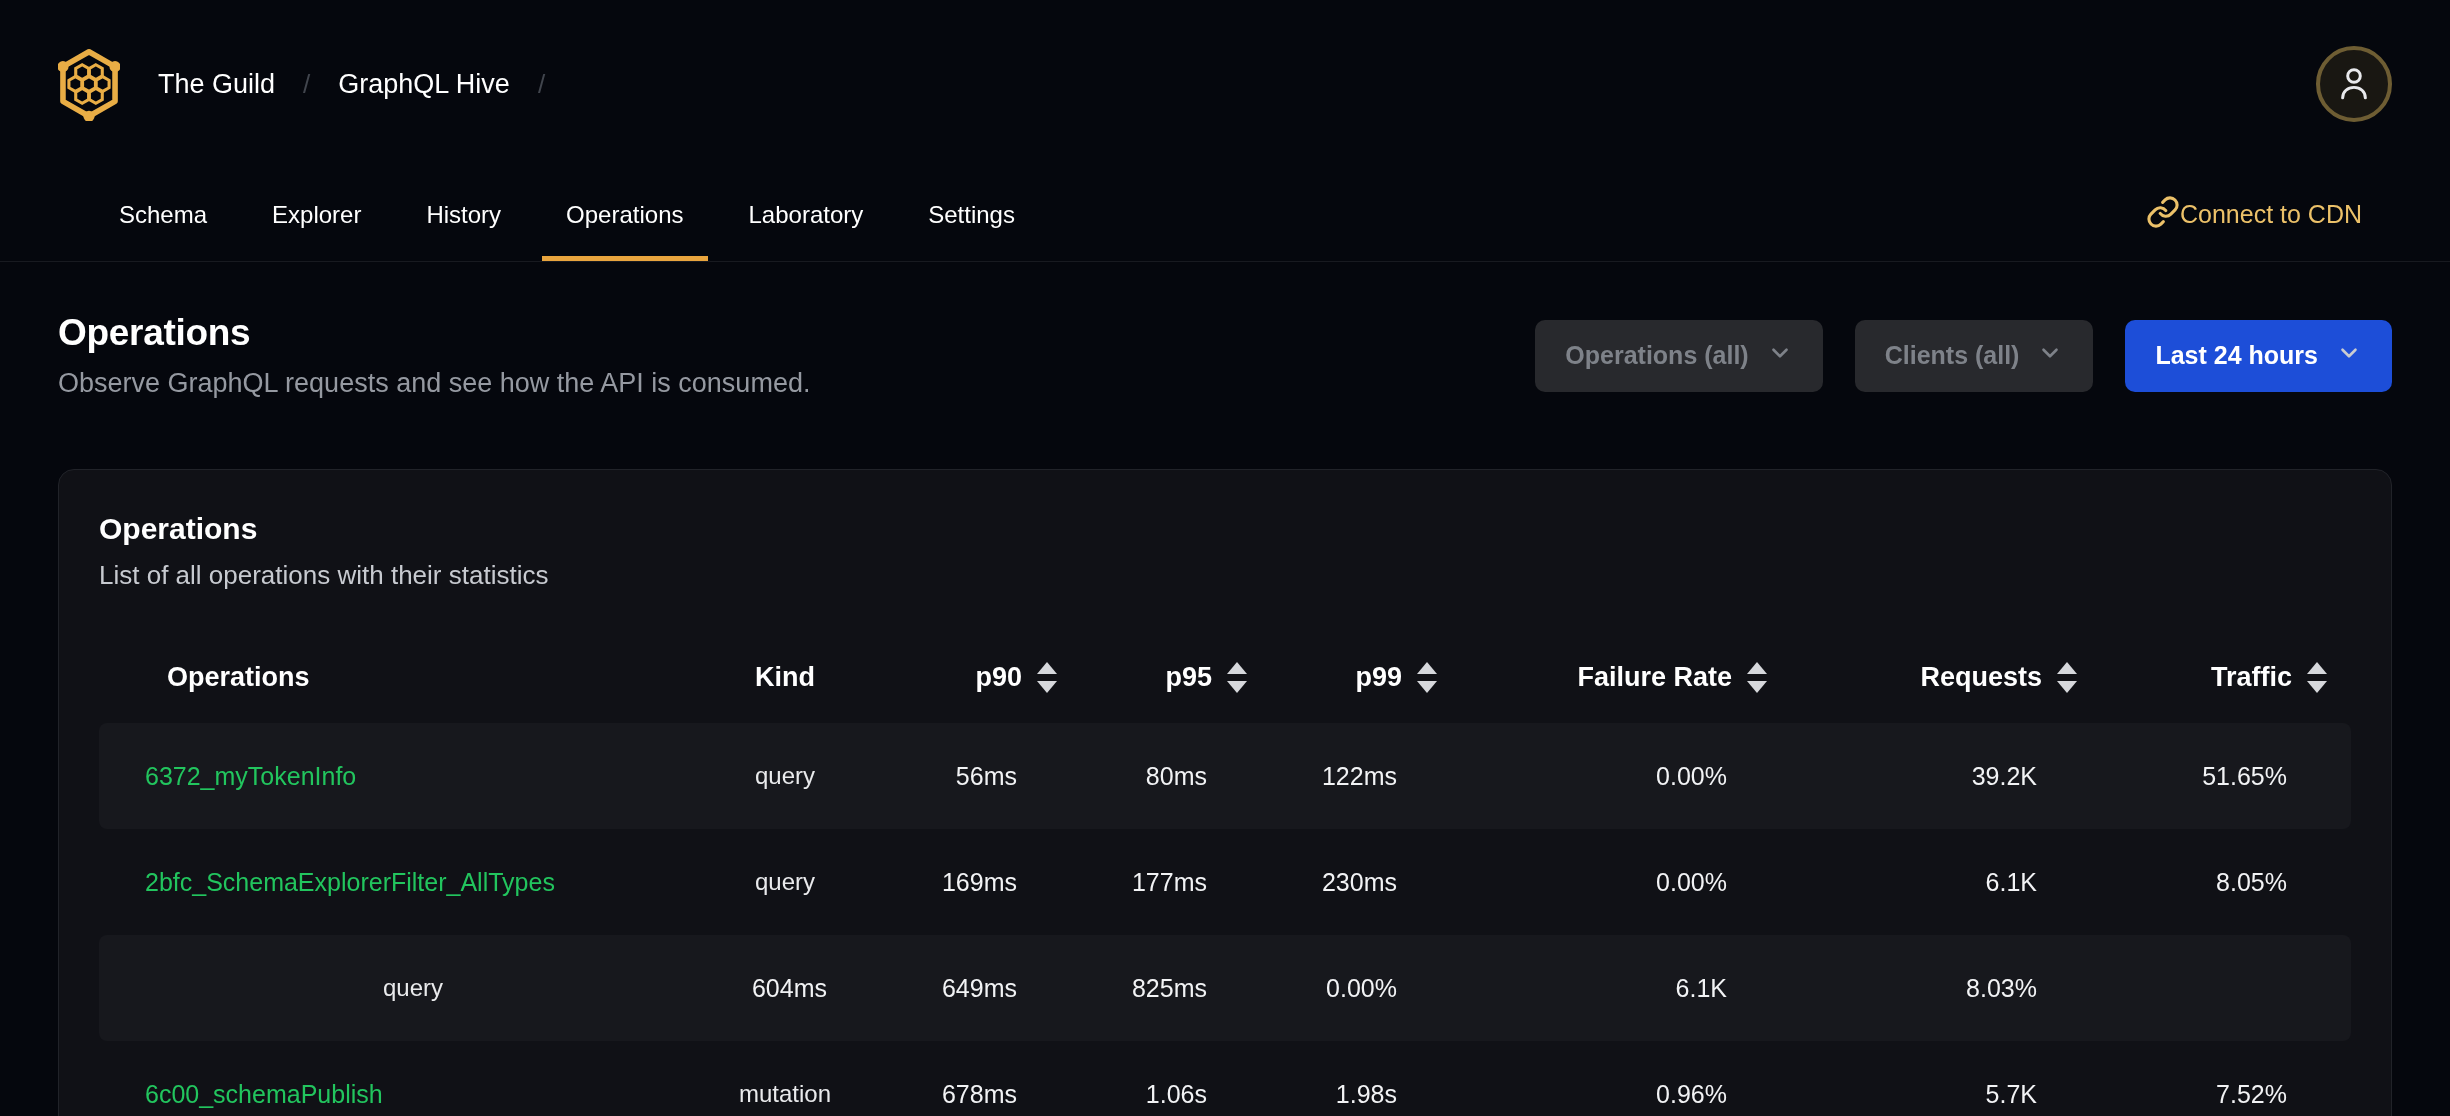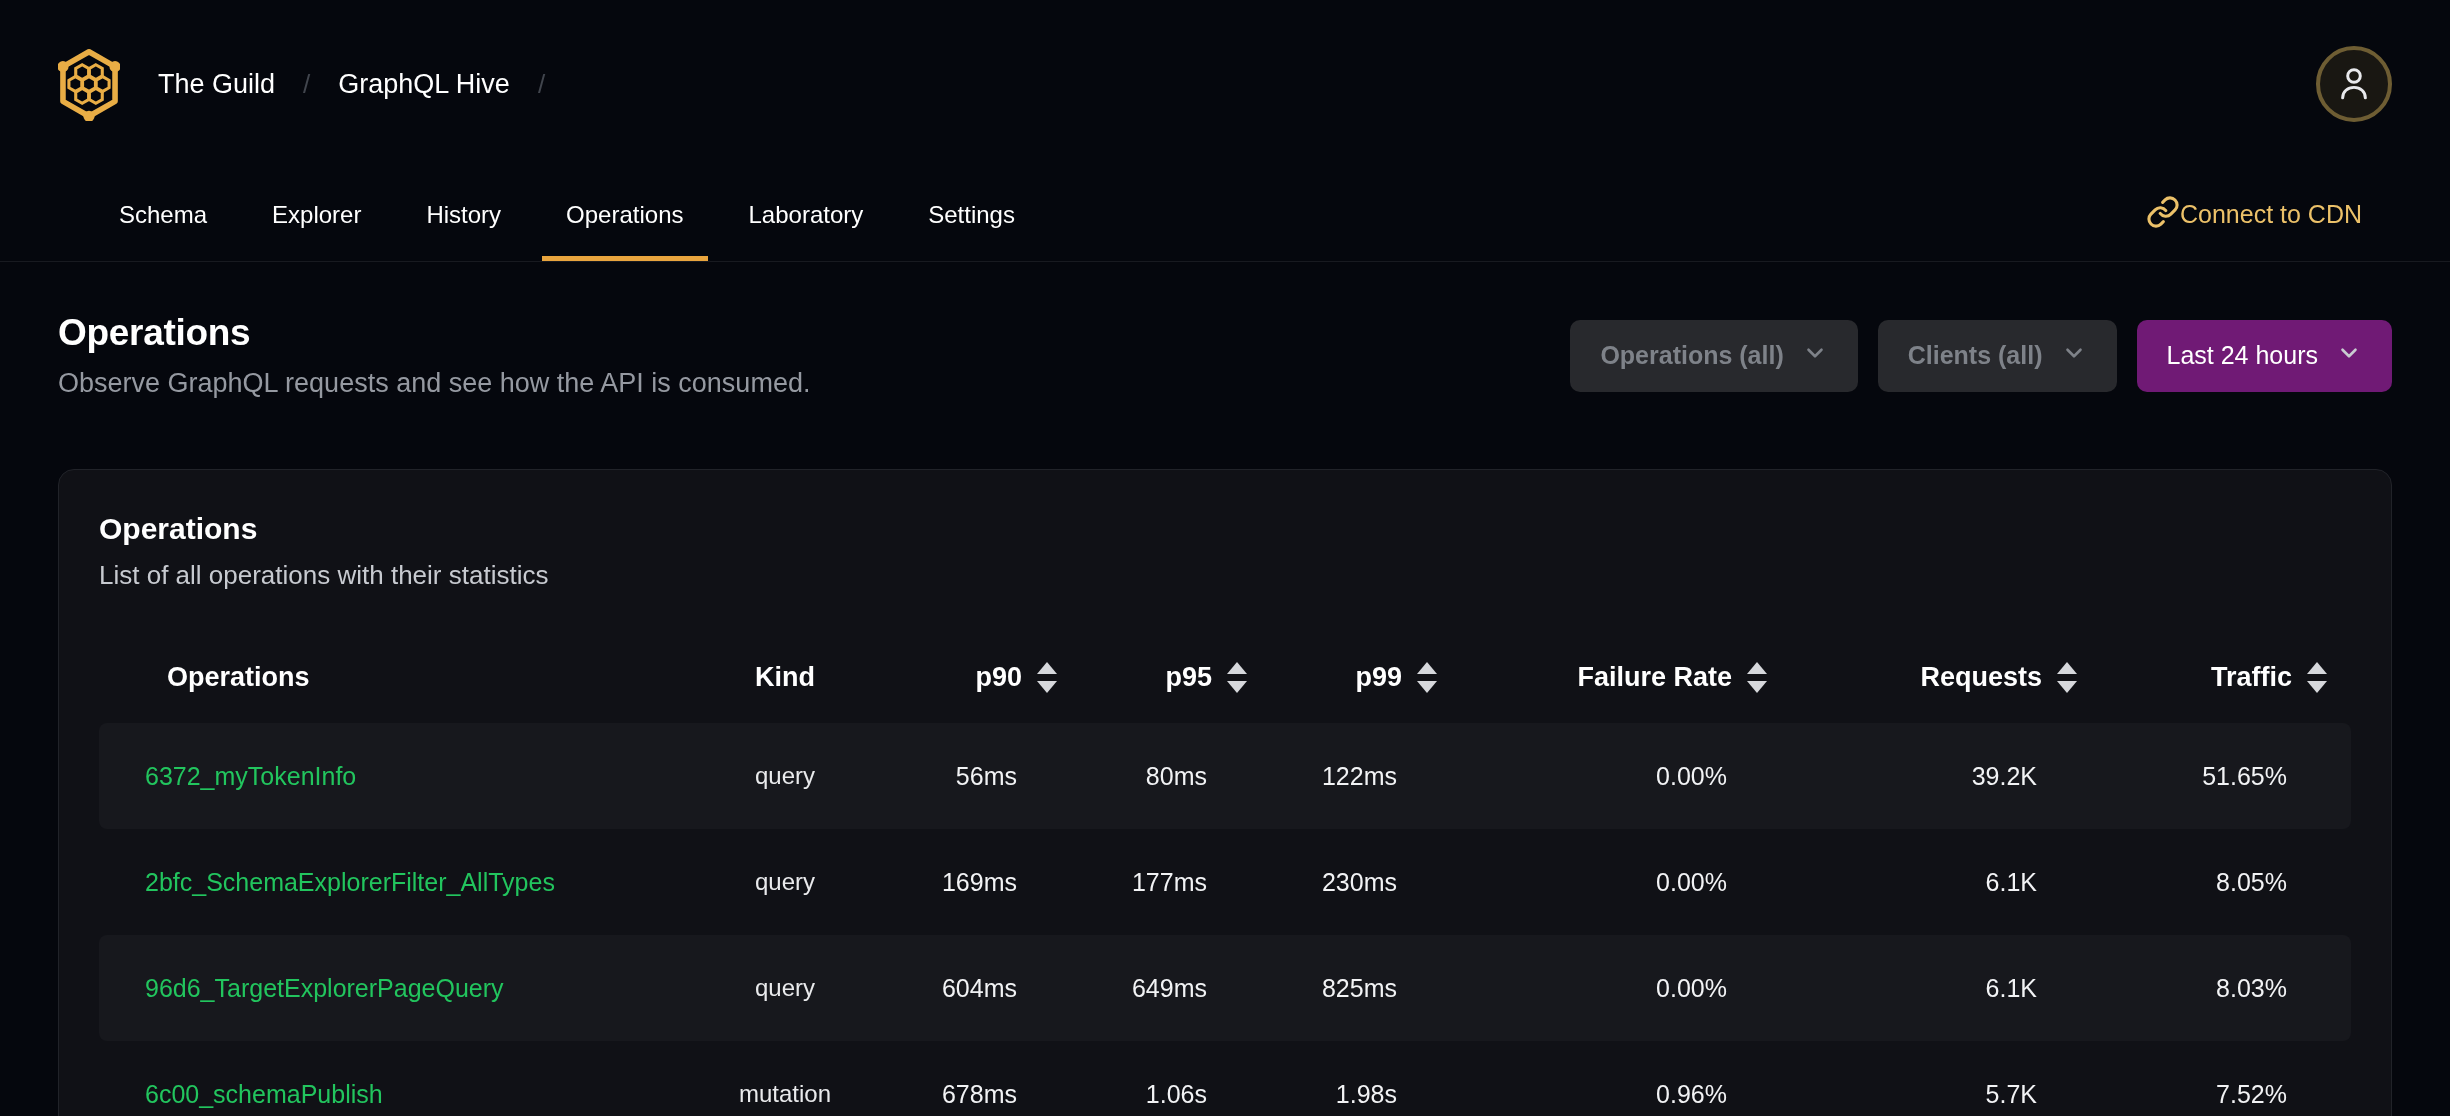--- a/index.html
+++ b/index.html
@@ -33,28 +33,28 @@
     display: flex; align-items: center; padding: 0 24px; font-size: 24px; color: #ffffff;
     cursor: pointer; border-bottom: 5px solid transparent; border-top: 5px solid transparent; white-space: nowrap;
   }
   .tab.active { border-bottom-color: #e9a53e; }
   .cdn-link { display: flex; align-items: center; color: #ecc169; font-size: 25px; font-weight: 500; cursor: pointer; text-decoration: none; }
   
   .main { padding: 0 58px; }
   .page-head { margin-top: 50px; display: flex; justify-content: space-between; align-items: center; }
   .page-title { font-size: 37px; font-weight: 700; color: #ffffff; letter-spacing: -0.3px; }
   .page-sub { margin-top: 14px; font-size: 27px; color: #9599a1; }
-  .filters { display: flex; gap: 20px; padding-left: 12px; }
+  .filters { display: flex; gap: 32px; padding-left: 12px; }
   .filter-btn {
     height: 72px; padding: 0 30px; border-radius: 10px; border: none; cursor: pointer;
     display: flex; align-items: center; gap: 18px; font-size: 25px; font-family: inherit; white-space: nowrap;
   }
   .filter-muted { background: #28292d; color: #7e8289; font-weight: 600; }
   .filter-muted svg { stroke: #7e8289; }
-  .filter-time { background: #701a75; color: #ffffff; font-weight: 400; }
+  .filter-time { background: #1d4ed8; color: #ffffff; font-weight: 700; }
   .filter-time svg { stroke: #c9ccd1; }
   
   .card {
     margin-top: 70px; height: 1400px;
     background: #101116; border: 1px solid #212329; border-radius: 16px;
     padding: 42px 40px;
   }
   .card-title { font-size: 30px; font-weight: 700; color: #ffffff; }
   .card-sub { margin-top: 14px; font-size: 26px; color: #c7cad0; }
   .table { margin-top: 40px; }
@@ -257,23 +257,20 @@
     </div>
     <div class="cell-kind">query</div>
     <div class="cell-num">169ms</div>
     <div class="cell-num">177ms</div>
     <div class="cell-num">230ms</div>
     <div class="cell-num">0.00%</div>
     <div class="cell-num">6.1K</div>
     <div class="cell-num">8.05%</div>
   </div>
           <div class="trow">
-    <div class="cell-op">
-      <a class="op-link">96d6_TargetExplorerPageQuery</a>
-    </div>
     <div class="cell-kind">query</div>
     <div class="cell-num">604ms</div>
     <div class="cell-num">649ms</div>
     <div class="cell-num">825ms</div>
     <div class="cell-num">0.00%</div>
     <div class="cell-num">6.1K</div>
     <div class="cell-num">8.03%</div>
   </div>
           <div class="trow">
     <div class="cell-op">

